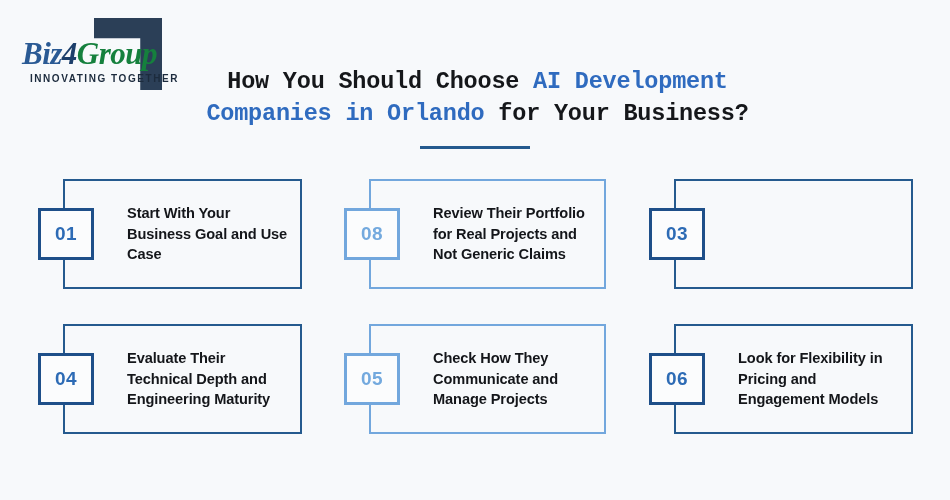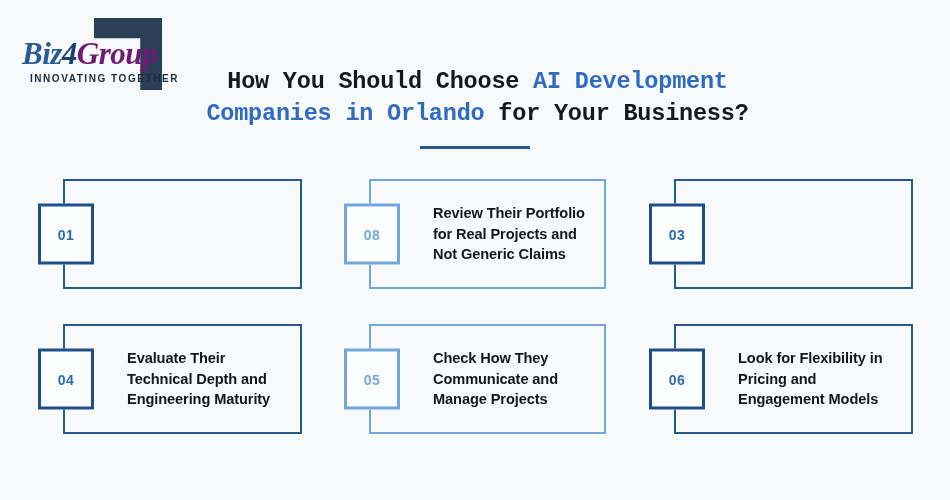--- a/index.html
+++ b/index.html
@@ -36,21 +36,21 @@
     font-family:"Liberation Serif", serif;
     font-style:italic;
     font-weight:bold;
     font-size:31px;
     letter-spacing:-0.5px;
     color:#2a5a94;
     white-space:nowrap;
     z-index:2;
   }
   .logo-word .b4 { color:#1d3f6b; }
-  .logo-word .g  { color:#701a75;margin-top:24px; }
+  .logo-word .g  { color:#15803d;margin-top:24px; }
   .logo-tag {
     position:absolute;
     left:14px; top:57px;
     font-size:10px;
     letter-spacing:1.55px;
     font-weight:bold;
     color:#1c2b3d;
     white-space:nowrap;
     z-index:2;
   }
@@ -83,27 +83,27 @@
     border:2px solid #255a8e;
     background:transparent;
   }
   .card.light { border-color:#72a7dd; }
 
   .num-box {
     position:absolute;
     left:-27px;
     top:50%;
     transform:translateY(-50%);
-    width:56px; height:61px;
+    width:56px; height:52px;
     border:3px solid #1e4f89;
     background:#fbfcfd;
     display:flex;
     align-items:center;
     justify-content:center;
-    font-size:14px;
+    font-size:19px;
     font-weight:bold;
     color:#2d6bb5;
     letter-spacing:0.5px;
   }
   .card.light .num-box {
     border-color:#72a7dd;
     color:#73a9de;
   }
 
   .card-text {
@@ -130,20 +130,21 @@
     <div class="logo-tag">INNOVATING TOGETHER</div>
   </div>
 
   <div class="heading"><span>How You Should Choose </span><span class="hl">AI Development</span>
     <span class="hl">Companies in Orlando</span><span> for Your Business?</span></div>
 
   <div class="divider"></div>
 
   <div class="card" style="left:63px; top:179px; width:239px; height:110px;">
     <div class="num-box">01</div>
+    <div class="card-text">Start With Your Business Goal and Use Case</div>
   </div>
 
   <div class="card light" style="left:369px; top:179px; width:237px; height:110px;">
     <div class="num-box">08</div>
     <div class="card-text">Review Their Portfolio for Real Projects and Not Generic Claims</div>
   </div>
 
   <div class="card" style="left:674px; top:179px; width:239px; height:110px;">
     <div class="num-box">03</div>
   </div>

